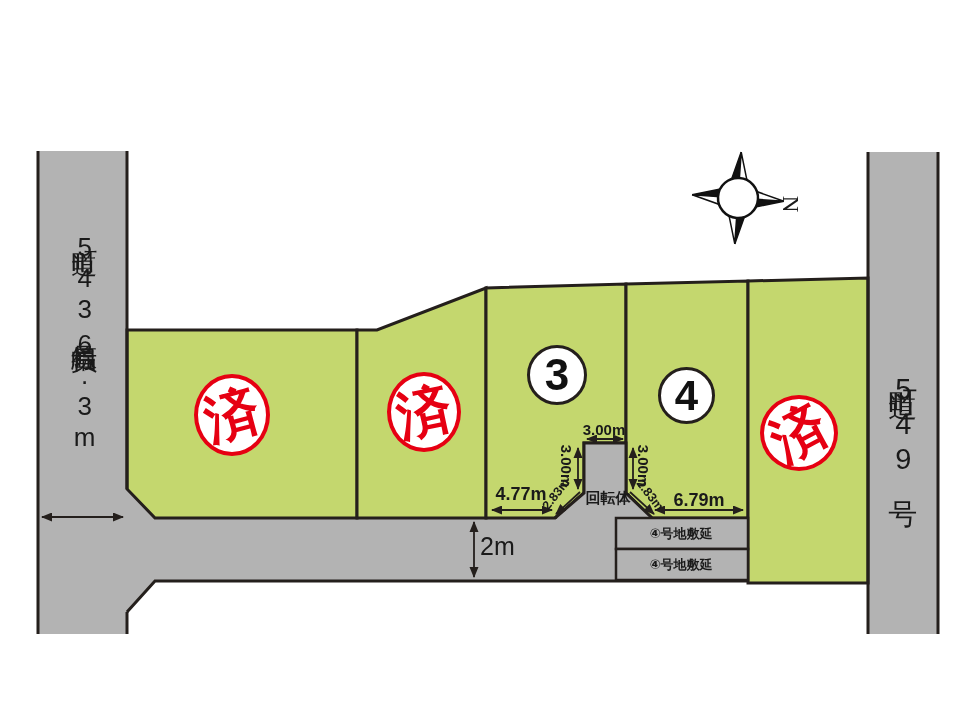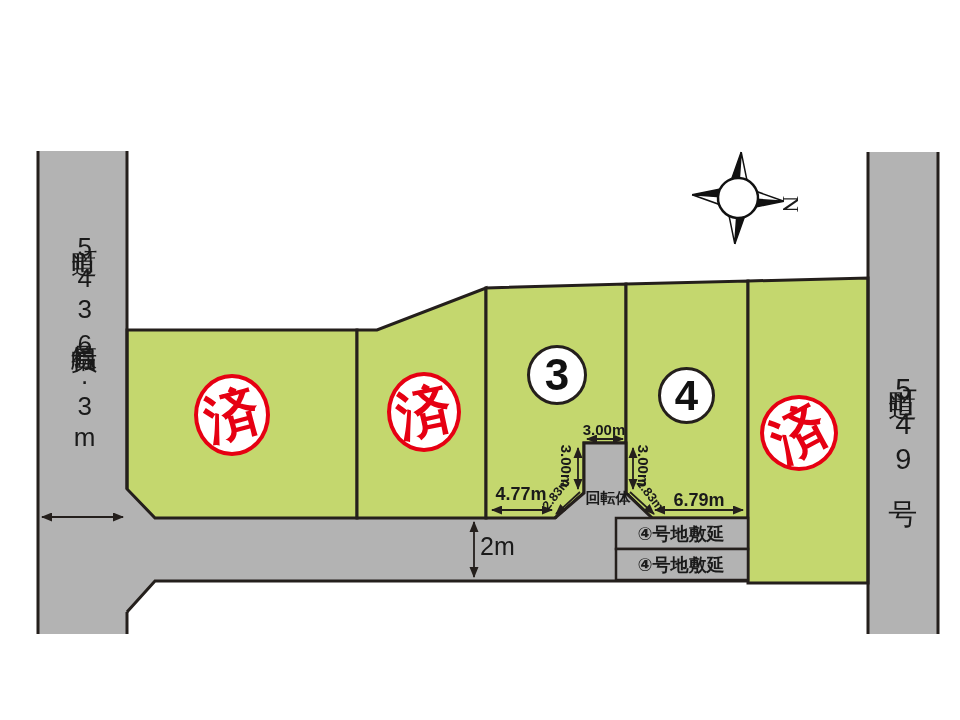--- a/index.html
+++ b/index.html
@@ -22,21 +22,21 @@
   .r15 span{transform:rotate(-15deg);}
   .r12 span{transform:rotate(-12deg);}
   .r28 span{transform:rotate(-28deg);}
   .badge{position:absolute;box-sizing:border-box;background:#fff;border:3.5px solid #241f1c;
          border-radius:50%;display:flex;align-items:center;justify-content:center;
          color:#111;font-weight:bold;font-size:44px;line-height:1;}
   .roadlabel{font-size:26px;letter-spacing:1px;}
   .roadlabel-r{font-size:29px;letter-spacing:3px;}
   .accesslabel{font-size:23px;}
   .accesswidth{font-size:25px;}
-  .extlabel{font-size:18px;font-weight:bold;}
+  .extlabel{font-size:13px;font-weight:bold;}
   .kaiten{font-size:15px;font-weight:bold;}
   .northlabel{font-family:"Liberation Serif","DejaVu Serif",serif;font-size:23px;
               transform:translate(-50%,-50%) rotate(90deg);}
 </style>
 </head>
 <body>
 
 <div id="canvas">
 
   <svg id="plan-svg" width="960" height="720" viewBox="0 0 960 720">

